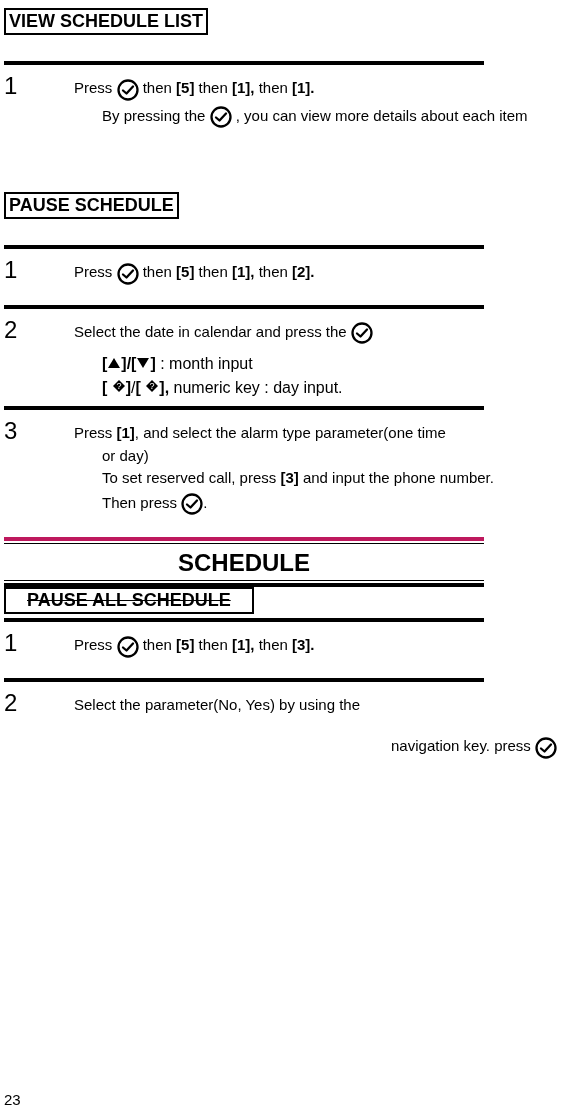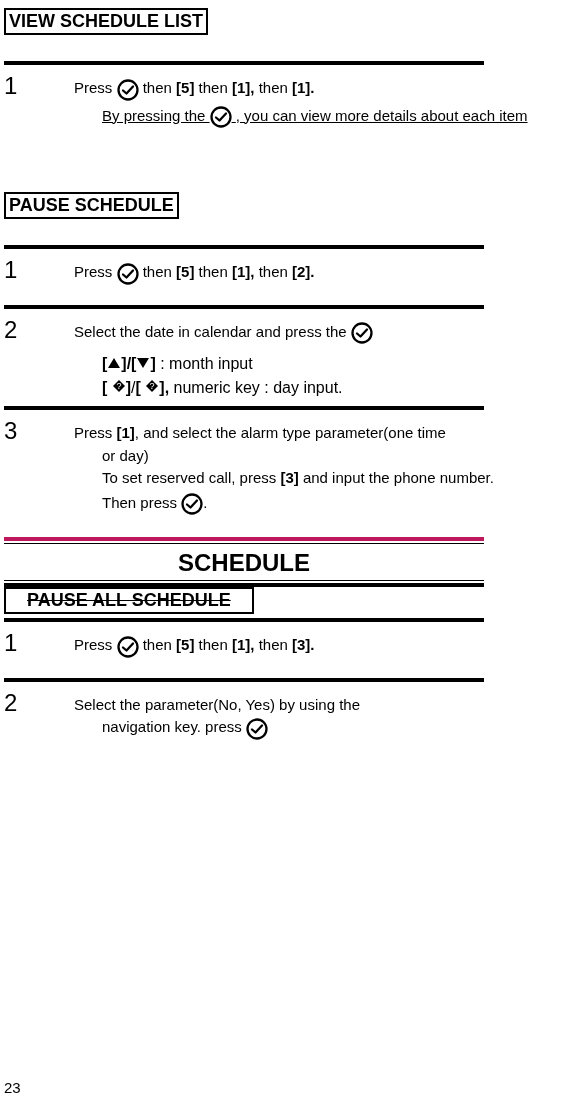--- a/index.html
+++ b/index.html
@@ -94,21 +94,21 @@
       display: inline-block;
       border: 2px solid #000;
       padding: 1px 21px;
       font-weight: bold;
       font-size: 18px;
       text-decoration: line-through;
       margin-top: -2px;
     }
     .page-num {
       position: absolute;
-      bottom: 24px;
+      bottom: 12px;
       left: 4px;
       font-size: 15px;
     }
     .nowrap-line {
       white-space: nowrap;
     }
   </style>
 </head>
 <body>
 
@@ -127,21 +127,21 @@
             <circle cx="11" cy="11" r="9.5" fill="none" stroke="#000" stroke-width="2.3"></circle>
             <path d="M6 11.5 L9.5 14.5 L16 7.5" fill="none" stroke="#000" stroke-width="2.3" stroke-linecap="round" stroke-linejoin="round"></path>
           </svg></span>
       <span> then </span>
       <span class="b">[5]</span>
       <span> then </span>
       <span class="b">[1],</span>
       <span> then </span>
       <span class="b">[1].</span>
     </div>
-    <div class="sub nowrap-line" style="padding-left:28px; margin-top:4px;text-decoration:underline;">
+    <div class="sub nowrap-line" style="padding-left:28px; margin-top:4px;">
       <span>By pressing the </span>
       <span class="icon-ok"><svg width="22" height="22" viewBox="0 0 22 22">
             <circle cx="11" cy="11" r="9.5" fill="none" stroke="#000" stroke-width="2.3"></circle>
             <path d="M6 11.5 L9.5 14.5 L16 7.5" fill="none" stroke="#000" stroke-width="2.3" stroke-linecap="round" stroke-linejoin="round"></path>
           </svg></span>
       <span>, you can view more details about each item</span>
     </div>
   </div>
 </div>
 
@@ -247,21 +247,21 @@
   </div>
 </div>
 
 <div class="spacer-sm"></div>
 <hr class="thick-rule">
 
 <div class="step-row">
   <div class="step-num">2</div>
   <div class="step-body">
     <div>Select the parameter(No, Yes) by using the</div>
-    <div class="sub" style="margin-top:0;">
+    <div class="sub" style="margin-top:19px;text-align:right;">
       <span>navigation key. press</span>
       <span class="icon-ok"><svg width="22" height="22" viewBox="0 0 22 22">
             <circle cx="11" cy="11" r="9.5" fill="none" stroke="#000" stroke-width="2.3"></circle>
             <path d="M6 11.5 L9.5 14.5 L16 7.5" fill="none" stroke="#000" stroke-width="2.3" stroke-linecap="round" stroke-linejoin="round"></path>
           </svg></span>
     </div>
   </div>
 </div>
 
 <div class="page-num">23</div>

